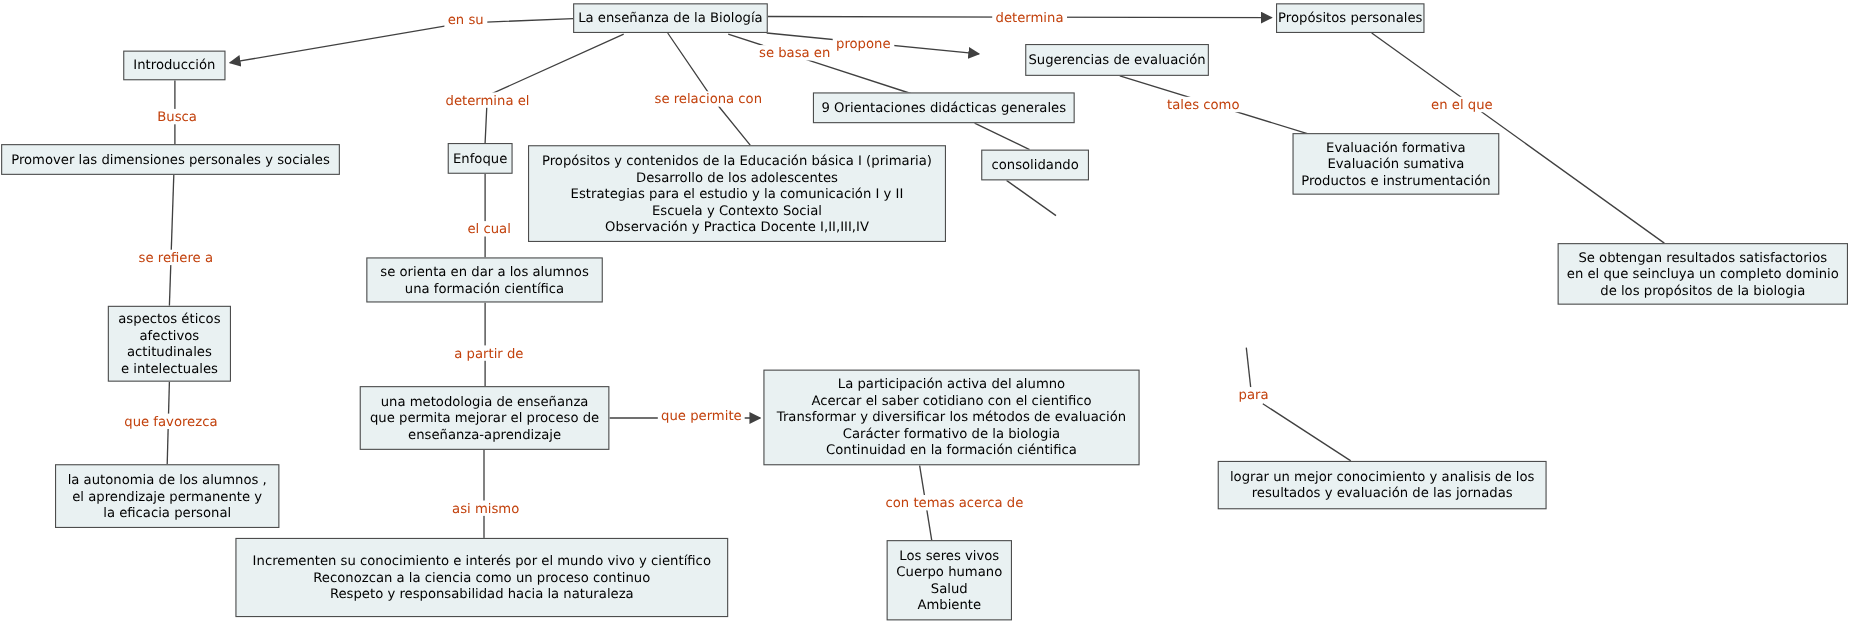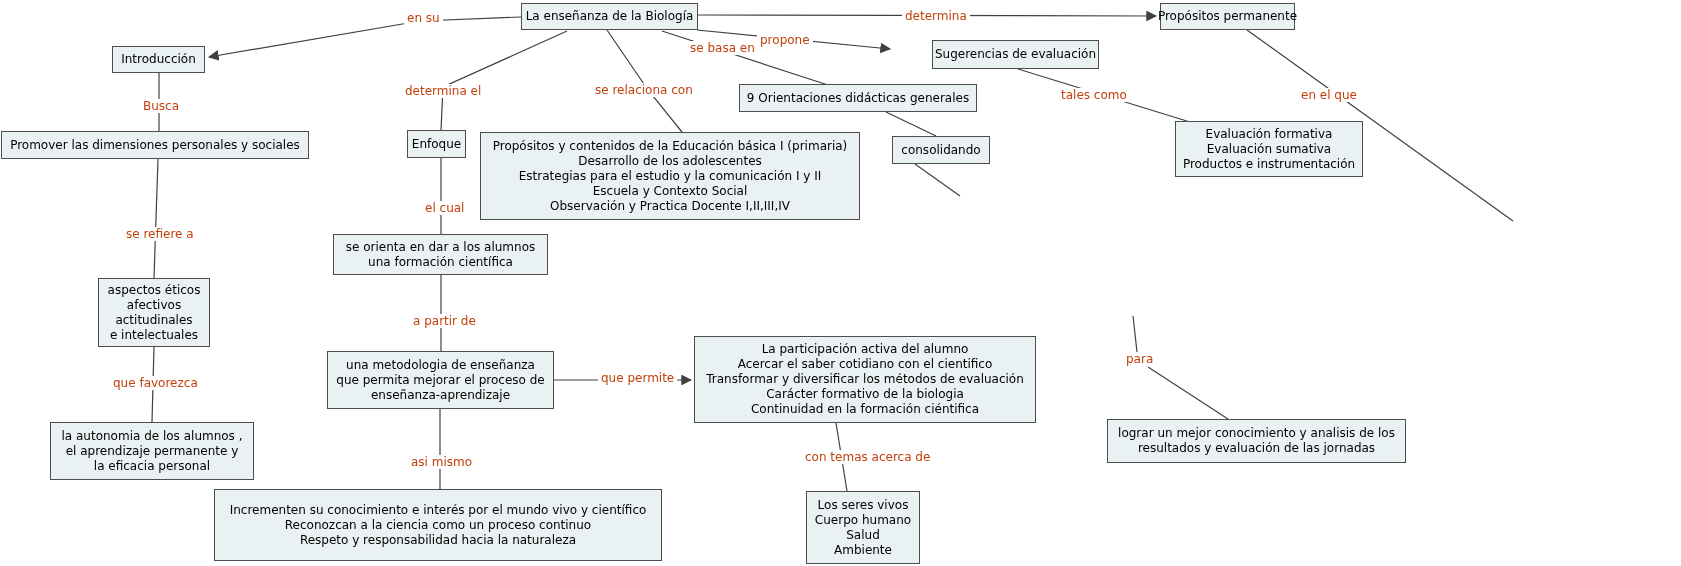--- a/index.html
+++ b/index.html
@@ -88,25 +88,28 @@
     <div class="node" style="left: 407px; top: 130px; width: 59px; height: 28px;">Enfoque</div>
     <div class="node" style="left: 333px; top: 234px; width: 215px; height: 41px;">se orienta en dar a los alumnos
 una formación científica</div>
     <div class="node" style="left: 480px; top: 132px; width: 380px; height: 88px;">Propósitos y contenidos de la Educación básica I (primaria)
 Desarrollo de los adolescentes
 Estrategias para el estudio y la comunicación I y II
 Escuela y Contexto Social
 Observación y Practica Docente I,II,III,IV</div>
     <div class="node" style="left: 739px; top: 84px; width: 238px; height: 28px;">9 Orientaciones didácticas generales</div>
     <div class="node" style="left: 895px; top: 40px; width: 167px; height: 29px; margin-left: 37px;">Sugerencias de evaluación</div>
-    <div class="node" style="left: 1160px; top: 3px; width: 135px; height: 27px;">Propósitos permanente</div>
+    <div class="node" style="left: 1160px; top: 3px; width: 135px; height: 27px;">Propósitos personales</div>
     <div class="node" style="left: 892px; top: 136px; width: 98px; height: 28px;">consolidando</div>
     <div class="node" style="left: 1175px; top: 121px; width: 188px; height: 56px;">Evaluación formativa
 Evaluación sumativa
 Productos e instrumentación</div>
+    <div class="node" style="left: 1416px; top: 221px; width: 264px; height: 56px;">Se obtengan resultados satisfactorios
+en el que seincluya un completo dominio
+de los propósitos de la biologia</div>
     <div class="node" style="left: 327px; top: 351px; width: 227px; height: 58px;">una metodologia de enseñanza
 que permita mejorar el proceso de
 enseñanza-aprendizaje</div>
     <div class="node" style="left: 694px; top: 336px; width: 342px; height: 87px;">La participación activa del alumno
 Acercar el saber cotidiano con el cientifico
 Transformar y diversificar los métodos de evaluación
 Carácter formativo de la biologia
 Continuidad en la formación ciéntifica</div>
     <div class="node" style="left: 806px; top: 491px; width: 114px; height: 73px;">Los seres vivos
 Cuerpo humano

